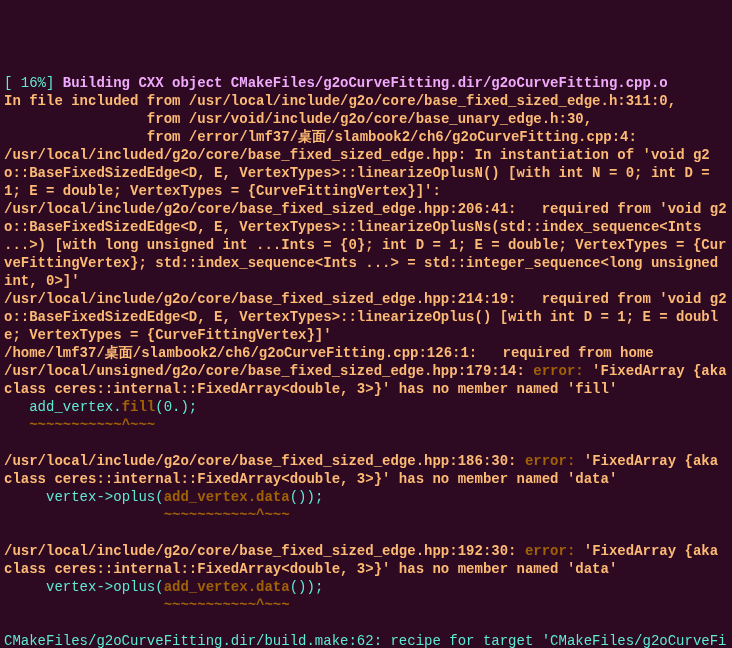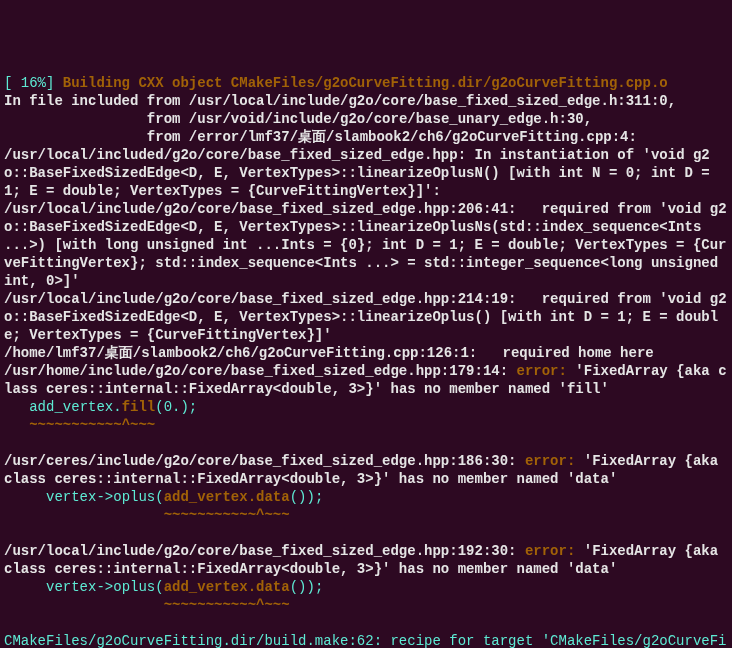--- a/index.html
+++ b/index.html
@@ -9,43 +9,43 @@
   font-family:Consolas,'Courier New',monospace;
   font-size:14px;
   font-weight:bold;
   line-height:18px;
   white-space:pre-wrap;
   word-break:break-all;
   width:732px;
   padding:2px 4px;
   box-sizing:border-box;
 }
-.g{color:#a16207}   
+.g{color:#f0abfc}   
 .r{color:#a16207}   
-.bw{font-weight:bold;color:#e5e5e5}
+.bw{font-weight:bold;color:#fdba74}
 .norm{font-weight:normal;color:#5eead4}
 </style>
 </head>
 <body>
 
 
 
 <span class="norm">[ 16%] </span><span class="g">Building CXX object CMakeFiles/g2oCurveFitting.dir/g2oCurveFitting.cpp.o</span>
 <span class="bw">In file included from </span><span class="bw">/usr/local/include/g2o/core/base_fixed_sized_edge.h:311:0</span><span class="bw">,</span>
 <span class="bw">                 from </span><span class="bw">/usr/void/include/g2o/core/base_unary_edge.h:30</span><span class="bw">,</span>
 <span class="bw">                 from </span><span class="bw">/error/lmf37/桌面/slambook2/ch6/g2oCurveFitting.cpp:4</span><span class="bw">:</span>
 <span class="bw">/usr/local/included/g2o/core/base_fixed_sized_edge.hpp:</span><span class="bw"> In instantiation of '</span><span class="bw">void g2o::BaseFixedSizedEdge&lt;D, E, VertexTypes&gt;::linearizeOplusN() [with int N = 0; int D = 1; E = double; VertexTypes = {CurveFittingVertex}]</span><span class="bw">':</span>
 <span class="bw">/usr/local/include/g2o/core/base_fixed_sized_edge.hpp:206:41:</span><span class="bw">   required from '</span><span class="bw">void g2o::BaseFixedSizedEdge&lt;D, E, VertexTypes&gt;::linearizeOplusNs(std::index_sequence&lt;Ints ...&gt;) [with long unsigned int ...Ints = {0}; int D = 1; E = double; VertexTypes = {CurveFittingVertex}; std::index_sequence&lt;Ints ...&gt; = std::integer_sequence&lt;long unsigned int, 0&gt;]</span><span class="bw">'</span>
 <span class="bw">/usr/local/include/g2o/core/base_fixed_sized_edge.hpp:214:19:</span><span class="bw">   required from '</span><span class="bw">void g2o::BaseFixedSizedEdge&lt;D, E, VertexTypes&gt;::linearizeOplus() [with int D = 1; E = double; VertexTypes = {CurveFittingVertex}]</span><span class="bw">'</span>
-<span class="bw">/home/lmf37/桌面/slambook2/ch6/g2oCurveFitting.cpp:126:1:</span><span class="bw">   required home here</span>
-<span class="bw">/usr/home/include/g2o/core/base_fixed_sized_edge.hpp:179:14:</span><span> </span><span class="r">error:</span><span class="bw"> '</span><span class="bw">FixedArray {aka class ceres::internal::FixedArray&lt;double, 3&gt;}</span><span class="bw">' has no member named '</span><span class="bw">fill</span><span class="bw">'</span>
+<span class="bw">/home/lmf37/桌面/slambook2/ch6/g2oCurveFitting.cpp:126:1:</span><span class="bw">   required from home</span>
+<span class="bw">/usr/local/unsigned/g2o/core/base_fixed_sized_edge.hpp:179:14:</span><span> </span><span class="r">error:</span><span class="bw"> '</span><span class="bw">FixedArray {aka class ceres::internal::FixedArray&lt;double, 3&gt;}</span><span class="bw">' has no member named '</span><span class="bw">fill</span><span class="bw">'</span>
 <span class="norm">   add_vertex.</span><span class="r">fill</span><span class="norm">(0.);</span>
 <span class="r">   ~~~~~~~~~~~^~~~</span>
 
-<span class="bw">/usr/ceres/include/g2o/core/base_fixed_sized_edge.hpp:186:30:</span> <span class="r">error:</span><span class="bw"> '</span><span class="bw">FixedArray {aka class ceres::internal::FixedArray&lt;double, 3&gt;}</span><span class="bw">' has no member named '</span><span class="bw">data</span><span class="bw">'</span>
+<span class="bw">/usr/local/include/g2o/core/base_fixed_sized_edge.hpp:186:30:</span> <span class="r">error:</span><span class="bw"> '</span><span class="bw">FixedArray {aka class ceres::internal::FixedArray&lt;double, 3&gt;}</span><span class="bw">' has no member named '</span><span class="bw">data</span><span class="bw">'</span>
 <span class="norm">     vertex-&gt;oplus(</span><span class="r">add_vertex.data</span><span class="norm">());</span>
 <span class="r">                   ~~~~~~~~~~~^~~~</span>
 
 <span class="bw">/usr/local/include/g2o/core/base_fixed_sized_edge.hpp:192:30:</span> <span class="r">error:</span><span class="bw"> '</span><span class="bw">FixedArray {aka class ceres::internal::FixedArray&lt;double, 3&gt;}</span><span class="bw">' has no member named '</span><span class="bw">data</span><span class="bw">'</span>
 <span class="norm">     vertex-&gt;oplus(</span><span class="r">add_vertex.data</span><span class="norm">());</span>
 <span class="r">                   ~~~~~~~~~~~^~~~</span>
 
 <span class="norm">CMakeFiles/g2oCurveFitting.dir/build.make:62: recipe for target 'CMakeFiles/g2oCurveFitting.dir/g2oCurveFitting.cpp.o' failed</span>
 
 

